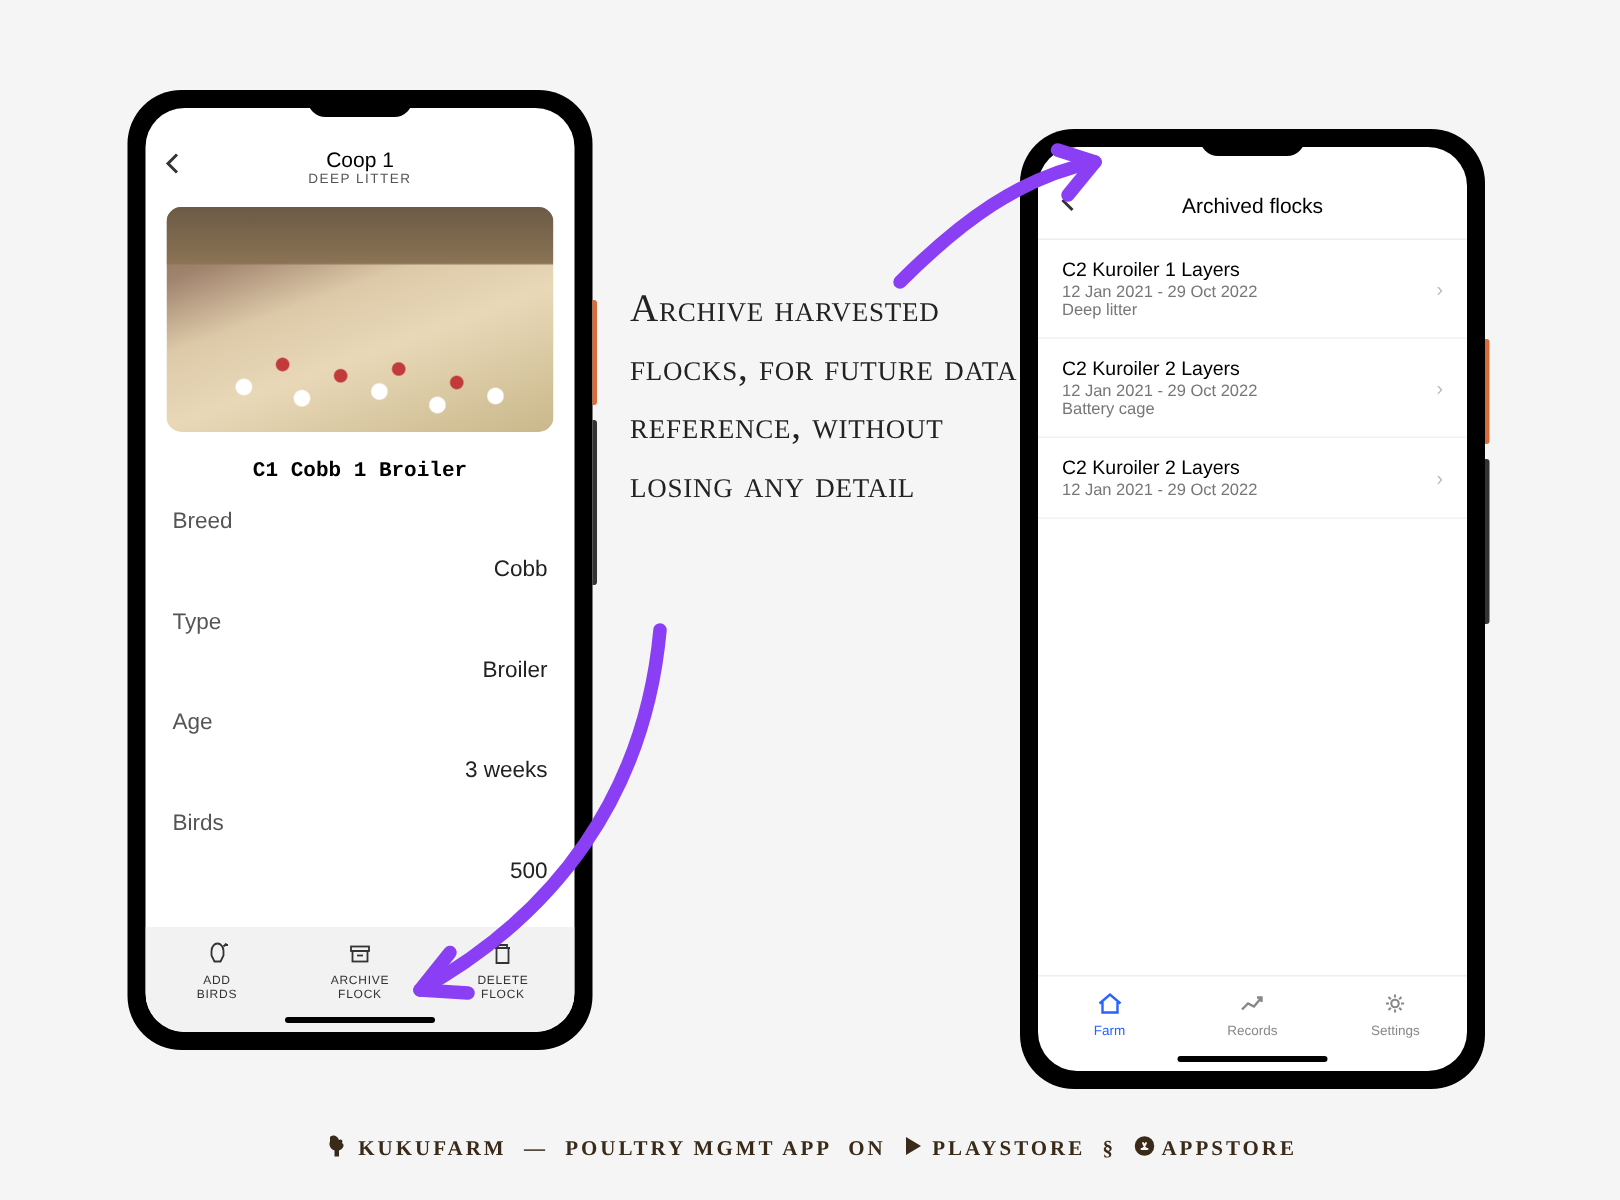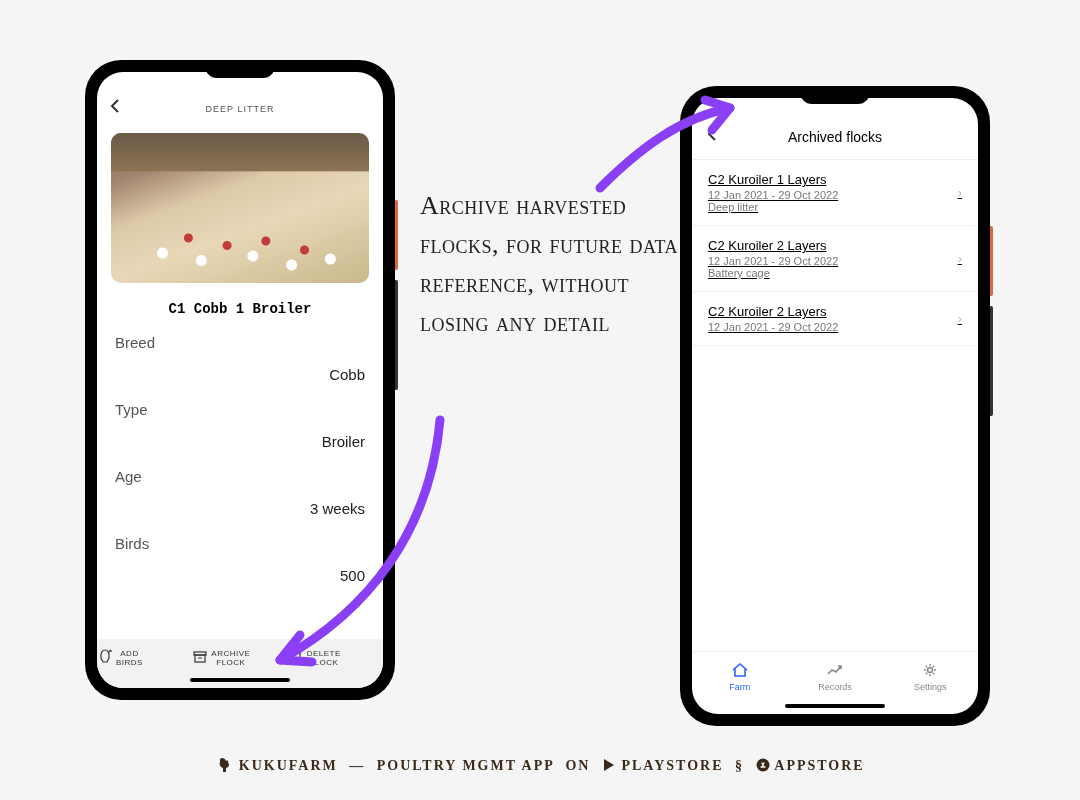--- a/index.html
+++ b/index.html
@@ -140,21 +140,21 @@
 }
 .detail-row .value { color: #222; margin-top: 32px; }
 .bottom-bar {
   display: flex;
   background: #f2f2f2;
   padding: 10px 0 20px;
 }
 .bottom-action {
   flex: 1;
   display: flex;
-  flex-direction: row;
+  flex-direction: column;
   align-items: center;
   gap: 3px;
   cursor: pointer;
 }
 .bottom-action .ic { font-size: 16px; color: #333; height: 18px; }
 .bottom-action .lbl { font-size: 8px; letter-spacing: 0.5px; color: #333; text-align: center; line-height: 1.2; }
 
 .header2 {
   padding: 28px 14px 12px;
   display: flex;
@@ -168,21 +168,20 @@
   font-weight: 500;
   transform: translateX(-12px);
 }
 .list { flex: 1; }
 .list-item {
   padding: 12px 16px;
   border-bottom: 1px solid #f2f2f2;
   display: flex;
   align-items: center;
   cursor: pointer;
-  text-decoration: underline;
 }
 .list-item-body { flex: 1; }
 .list-item .name { font-size: 13px; font-weight: 500; margin-bottom: 2px; }
 .list-item .dates { font-size: 11px; color: #777; }
 .list-item .type { font-size: 11px; color: #777; }
 .list-item .chev { color: #bbb; font-size: 13px; }
 .nav-bar {
   display: flex;
   padding: 10px 0 22px;
   border-top: 1px solid #eee;
@@ -239,20 +238,21 @@
 <div class="phone phone-left">
   <div class="notch"></div>
   <div class="screen">
     <div class="header">
       <span class="back-btn">
         <svg width="12" height="16" viewBox="0 0 12 16">
             <path d="M9 2 L3 8 L9 14" stroke="#333" stroke-width="2" fill="none"></path>
           </svg>
       </span>
       <div class="header-title">
+        <div class="title">Coop 1</div>
         <div class="subtitle">DEEP LITTER</div>
       </div>
     </div>
     <div class="coop-card">
       <div class="coop-image"></div>
     </div>
     <div class="coop-name">C1 Cobb 1 Broiler</div>
     <div class="details">
       <div class="detail-row">
           <span>Breed</span>

